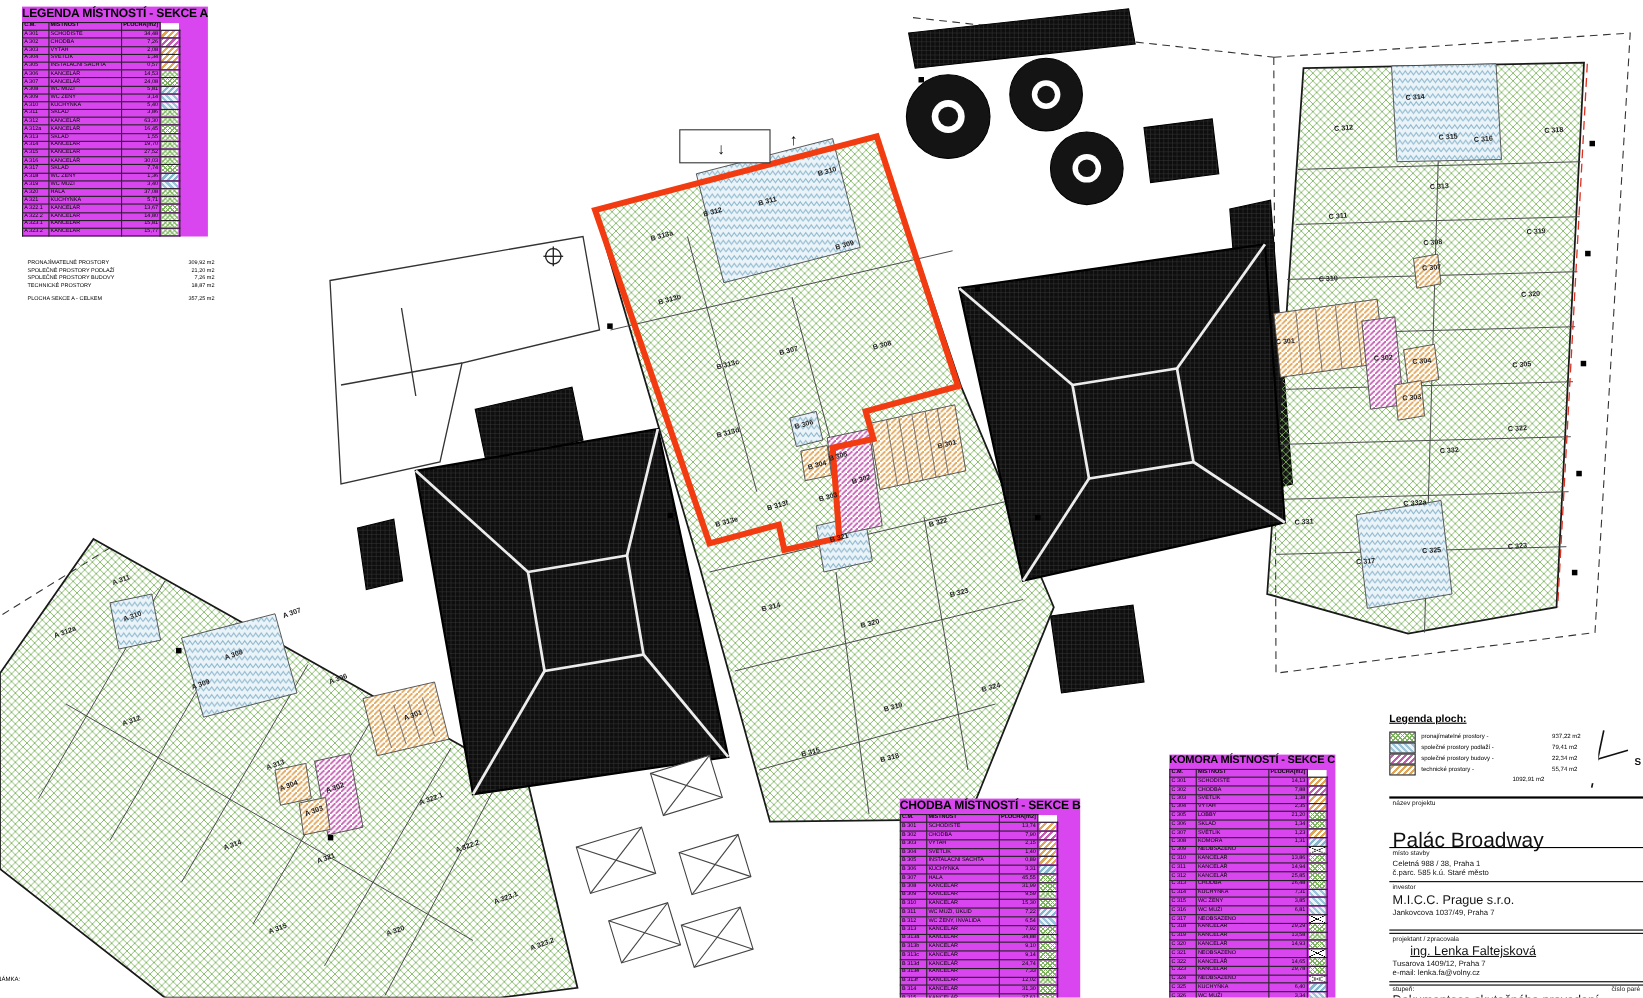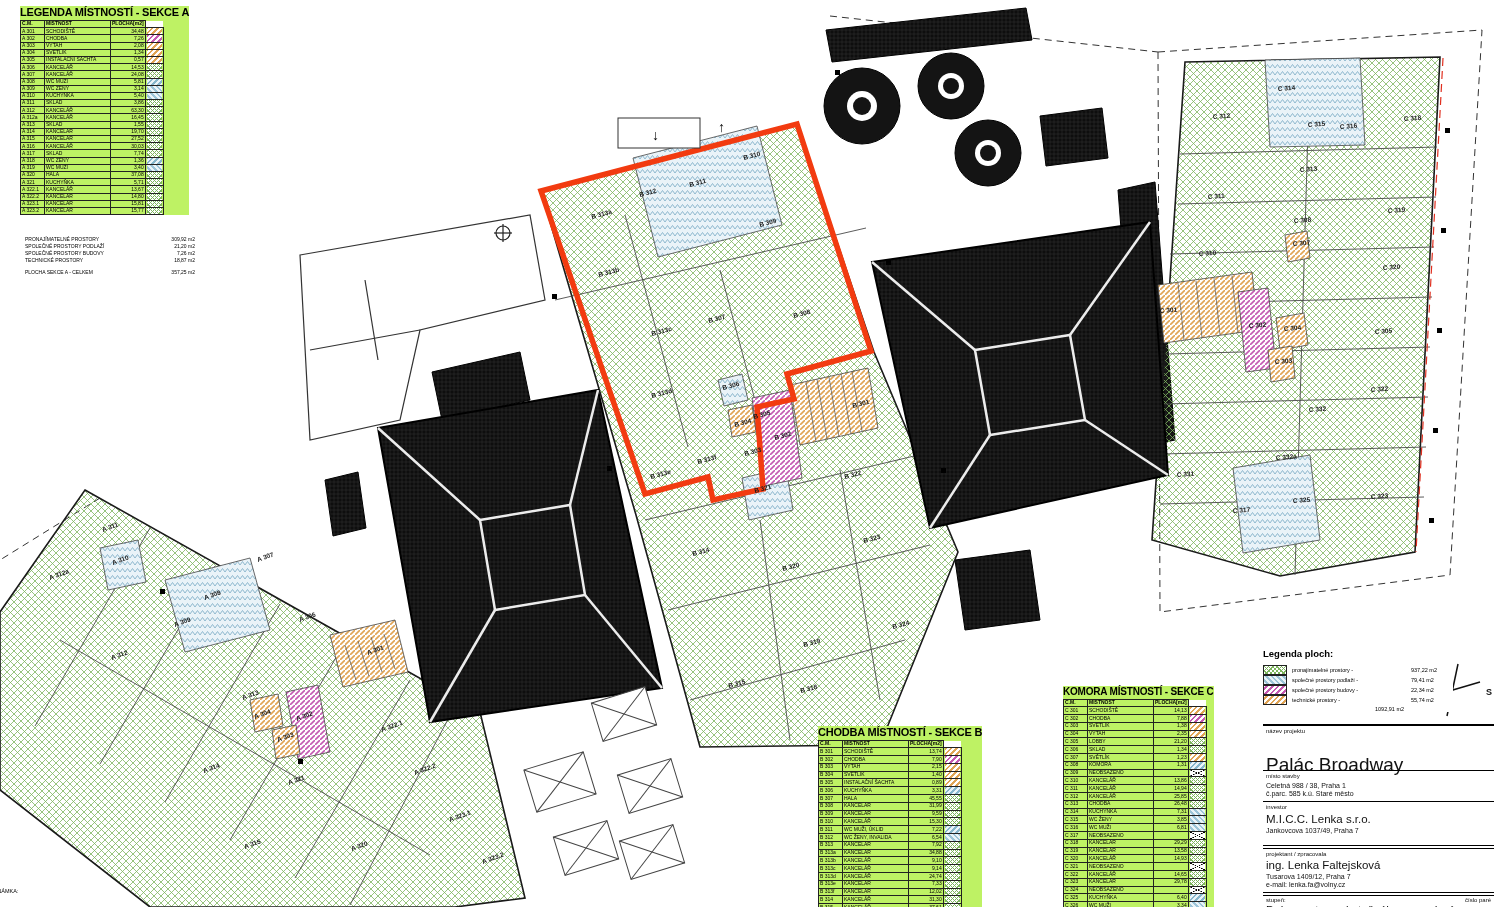--- a/index.html
+++ b/index.html
@@ -1,21 +1,21 @@
 <!DOCTYPE html>
 <html><head>
 <meta charset="utf-8">
 <style>
   html,body{margin:0;padding:0;background:#fff;}
   .canvas{position:relative;width:1494px;height:907px;overflow:hidden;background:#fff;
           font-family:"Liberation Sans",sans-serif;color:#000;}
   svg{position:absolute;left:0;top:0;}
   .rlab{font-family:"Liberation Sans",sans-serif;font-size:6.5px;font-weight:bold;fill:#1c1c1c;}
 
-  .panel{position:absolute;background:#bef264;}
+  .panel{position:absolute;background:#d946ef;}
   .ptitle{font-size:11px;font-weight:bold;letter-spacing:-0.2px;white-space:nowrap;}
   table.rt{border-collapse:collapse;table-layout:fixed;margin-top:2px;}
   table.rt th,table.rt td{border:1px solid #222;font-size:5px;line-height:5.4px;height:6.2px;
       padding:0 1px;overflow:hidden;white-space:nowrap;font-weight:normal;text-align:left;}
   table.rt th{font-weight:bold;}
   table.rt .num{text-align:right;}
   table.rt col.c1{width:24px}table.rt col.c2{width:66px}table.rt col.c3{width:32px}table.rt col.c4{width:18px}
   .bt td{height:6.8px !important;}
   .sw{width:100%;height:100%;min-height:5px;}
   .sw-green{background:
@@ -28,21 +28,21 @@
   .sw-none{background:
      linear-gradient(to top right,rgba(0,0,0,0) 47%,#000 48% 52%,rgba(0,0,0,0) 53%),
      linear-gradient(to bottom right,rgba(0,0,0,0) 47%,#000 48% 52%,rgba(0,0,0,0) 53%),#fff;}
 
   .sumA{position:absolute;left:25px;top:236px;width:170px;font-size:5px;line-height:7px;}
   .srow{display:flex;justify-content:space-between;}
   .srow .sv{text-align:right;}
   .stotal{margin-top:5px;}
 
   .ploch{position:absolute;left:1263px;top:648px;width:190px;background:#fff;}
-  .ploch .pt{font-size:9.5px;font-weight:bold;margin-bottom:6px;}
+  .ploch .pt{font-size:9.5px;font-weight:bold;margin-bottom:6px;text-decoration:underline;}
   .prow{display:flex;align-items:center;height:10px;}
   .prow .psw{width:22px;height:8px;border:1px solid #222;margin-right:5px;flex:0 0 22px;}
   .prow .pl{font-size:5.5px;flex:1;}
   .prow .pv{font-size:5.5px;width:42px;text-align:left;}
   .ptot{margin-left:112px;font-size:5.5px;margin-top:1px;}
 
   .tb{position:absolute;left:1263px;top:724px;width:231px;height:183px;background:#fff;border-top:2px solid #000;}
   .tb .lab{position:absolute;font-size:6px;color:#111;}
   .tb .big{position:absolute;font-size:19px;color:#111;}
   .tb .med{position:absolute;font-size:11.5px;color:#111;}
@@ -1061,25 +1061,25 @@
 
 <div class="tb">
   <div class="lab" style="left:3px;top:2px;">název projektu</div>
   <div class="big" style="left:3px;top:12px;margin-top:16px;">Palác Broadway</div>
   <div class="hr1" style="top:44px;"></div>
   <div class="lab" style="left:3px;top:47px;">místo stavby</div>
   <div class="sm" style="left:3px;top:56px;">Celetná  988 / 38, Praha 1</div>
   <div class="sm" style="left:3px;top:64px;">č.parc. 585  k.ú. Staré město</div>
   <div class="hr1" style="top:75px;"></div>
   <div class="lab" style="left:3px;top:78px;">investor</div>
-  <div class="med" style="left:3px;top:87px;">M.I.C.C. Lenka s.r.o.</div>
+  <div class="med" style="left:3px;top:87px;">M.I.C.C. Prague s.r.o.</div>
   <div class="sm" style="left:3px;top:101px;">Jankovcova 1037/49, Praha 7</div>
   <div class="hr2" style="top:119px;"></div>
   <div class="lab" style="left:3px;top:125px;">projektant / zpracovala</div>
-  <div class="med" style="left:3px;top:133px;">ing. Lenka Faltejsková</div>
+  <div class="med" style="left:19px;top:133px;text-decoration:underline;">ing. Lenka Faltejsková</div>
   <div class="sm" style="left:3px;top:147px;">Tusarova 1409/12, Praha 7</div>
   <div class="sm" style="left:3px;top:155px;">e-mail: lenka.fa@volny.cz</div>
   <div class="hr2" style="top:166px;"></div>
   <div class="lab" style="left:3px;top:171px;">stupeň:</div>
   <div class="lab" style="right:3px;top:171px;">číslo paré</div>
   <div class="med" style="left:3px;top:178px;">Dokumentace skutečného provedení</div>
 </div>
 
 <div class="note">POZNÁMKA:</div>
 

